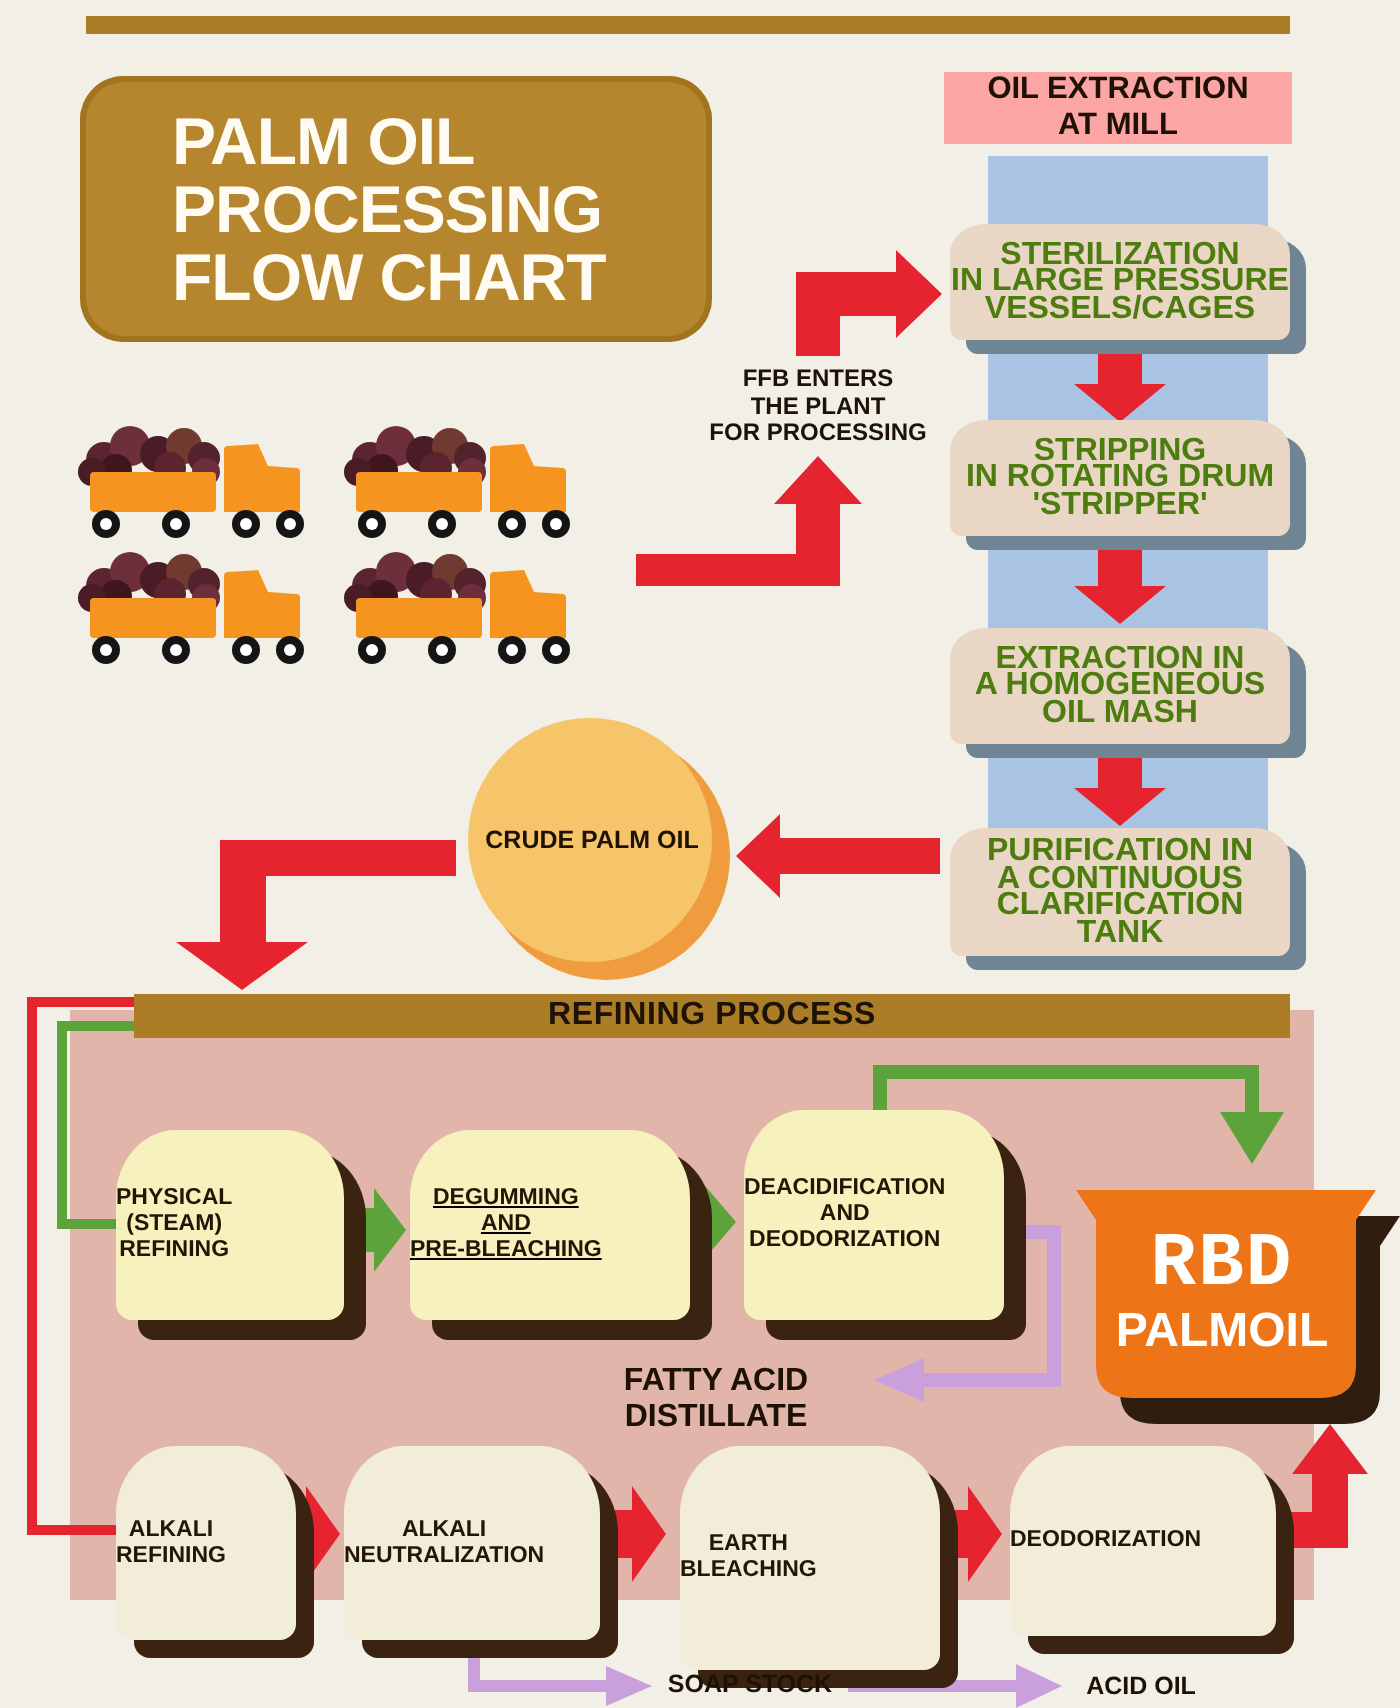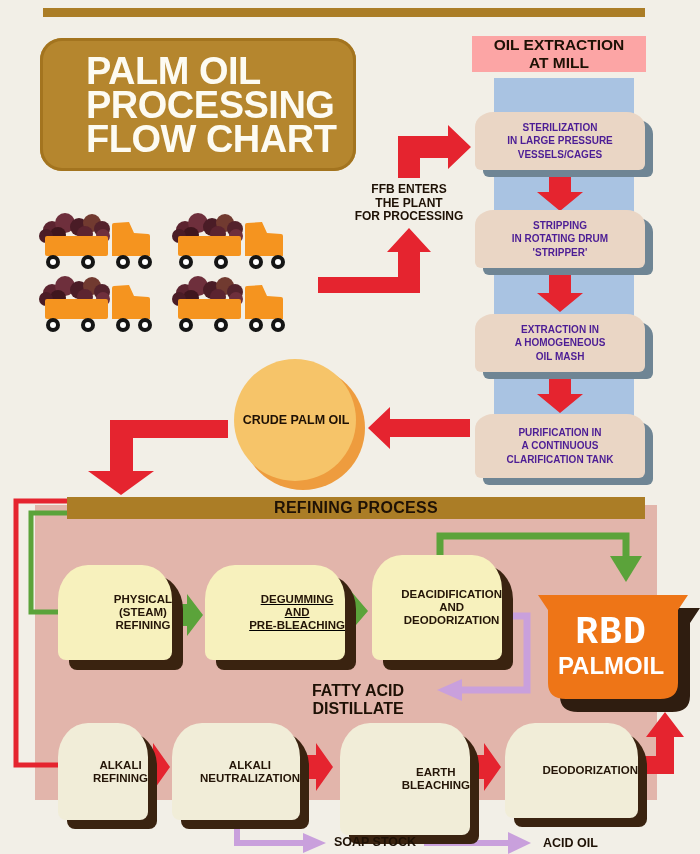--- a/index.html
+++ b/index.html
@@ -13,52 +13,52 @@
   .abs{position:absolute;}
   .label{white-space:pre-line;color:#1e1105;text-align:center;}
   
   #top-bar{left:43px;top:8px;width:602px;height:9px;background:#ab7d26;z-index:1;}
   #title-box{
     left:40px;top:38px;width:316px;height:133px;background:#b5862e;
     border-radius:22px;z-index:3;box-shadow:inset 0 0 0 3px #a3741f;
     display:flex;align-items:center;
   }
   #title-box .t{
-    color:#fdfbf2;font-size:38px;line-height:34px;letter-spacing:-.5px;
+    color:#fdfbf2;font-size:33px;line-height:34px;letter-spacing:-.5px;
     white-space:pre-line;padding-left:46px;text-align:left;
   }
   
   #blue-col{left:494px;top:78px;width:140px;height:392px;background:#a9c3e2;z-index:1;}
   #mill-header{
     left:472px;top:36px;width:174px;height:36px;background:#fca5a5;z-index:3;
     display:flex;align-items:center;justify-content:center;
   }
   #mill-header .t{font-size:15.5px;line-height:18px;}
   .mill-box{
     left:475px;width:170px;background:#ead6c5;z-index:3;
     border-radius:18px 18px 6px 6px / 15px 15px 6px 6px;
     box-shadow:8px 7px 0 0 #6f8594;
     display:flex;align-items:center;justify-content:center;
   }
-  .mill-box .t{font-size:10px;line-height:13.5px;color:#4c1d95;}
+  .mill-box .t{font-size:16px;line-height:13.5px;color:#4d7c0f;}
   
   #transport-label{left:62px;top:331px;width:200px;font-size:12px;z-index:3;}
   #ffb-note{left:348px;top:183px;width:122px;font-size:12px;line-height:13.5px;z-index:3;}
   
   #crude-label{left:234px;top:413px;width:124px;font-size:12.5px;z-index:3;}
   
   #refine-panel{left:35px;top:505px;width:622px;height:295px;background:#e2b5ab;z-index:1;}
   #refine-bar{
     left:67px;top:497px;width:578px;height:22px;background:#ab7d26;z-index:1;
     display:flex;align-items:center;justify-content:center;
   }
   #refine-bar .t{font-size:16px;letter-spacing:.3px;}
   .bread{
     z-index:3;border-radius:30px 30px 8px 8px / 34px 34px 8px 8px;
-    display:flex;align-items:center;justify-content:flex-end;
+    display:flex;align-items:center;justify-content:flex-start;
   }
   .row-top{background:#f7f1bd;box-shadow:11px 10px 0 0 #3a2310;}
   .row-bot{background:#f1edd8;box-shadow:9px 9px 0 0 #3a2310;}
   .bread .t{font-size:11.5px;line-height:13px;color:#241507;}
   #fatty-label{left:285px;top:682px;width:146px;font-size:16px;z-index:3;}
   #soap-label{left:330px;top:835px;width:90px;font-size:12.5px;z-index:3;}
   #acid-label{left:538px;top:836px;width:65px;font-size:12.5px;z-index:3;}
   
   #rbd-svg{left:538px;top:595px;z-index:3;}
   #rbd-text{

